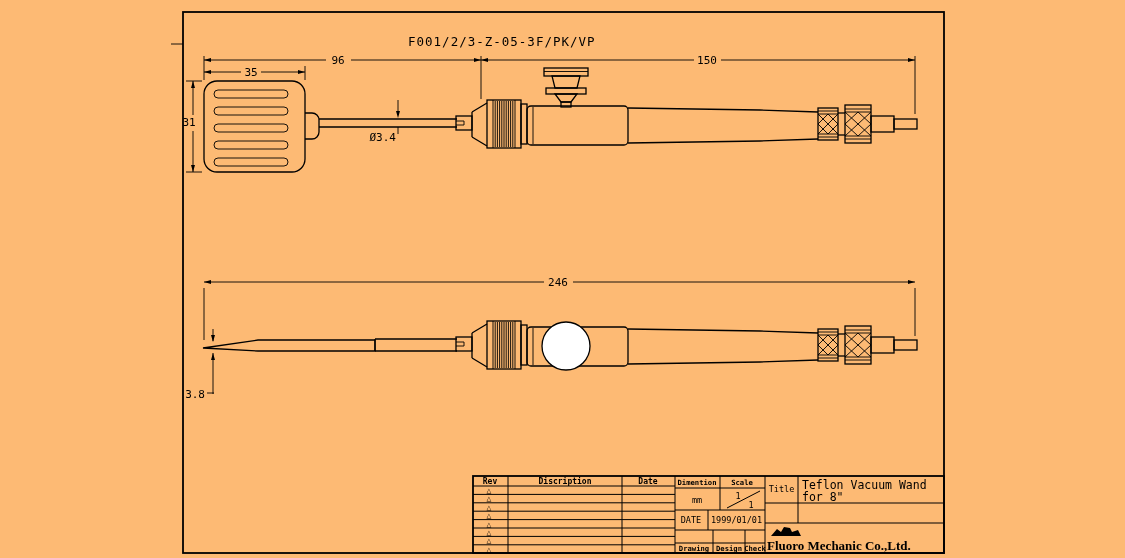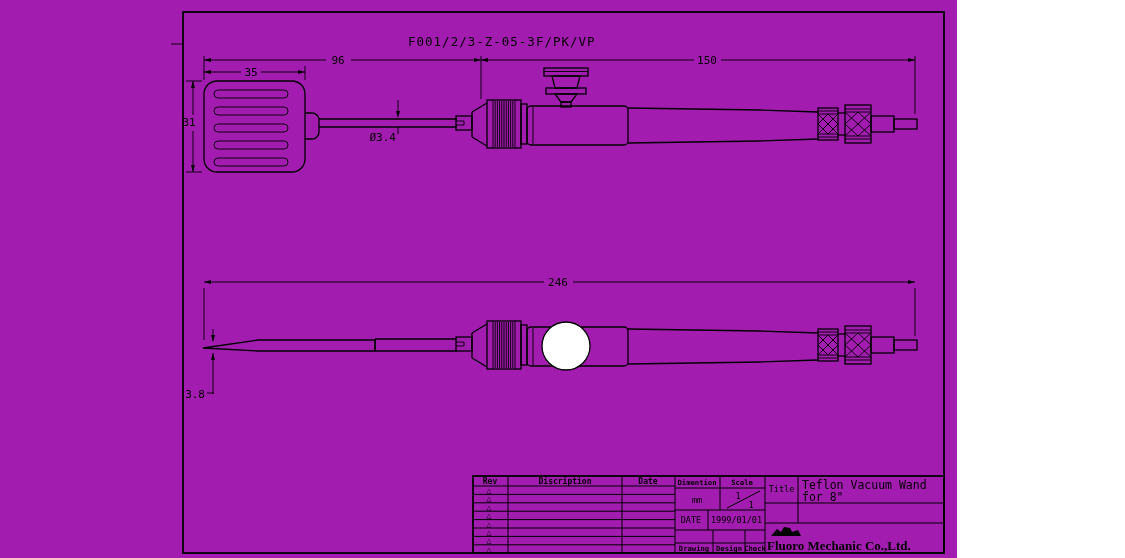--- a/index.html
+++ b/index.html
@@ -1,16 +1,16 @@
 <!DOCTYPE html>
 <html><head>
 <meta charset="utf-8">
 <style>
   html,body{margin:0;padding:0;background:#fff;}
-  .sheet{position:relative;width:957px;height:558px;background:#a21caf;overflow:hidden;
+  .sheet{position:relative;width:1125px;height:558px;background:#fdba74;overflow:hidden;
          font-family:"DejaVu Sans Mono","Liberation Mono",monospace;}
   svg{display:block;}
   svg text{fill:#000;font-family:"DejaVu Sans Mono","Liberation Mono",monospace;}
   .obj{stroke:#000;stroke-width:1.3;fill:none;}
   .objf{stroke:#000;stroke-width:1.3;fill:#fff;}
   .thin{stroke:#000;stroke-width:0.9;fill:none;}
   .dim{stroke:#000;stroke-width:0.9;fill:none;}
   .arr{fill:#000;stroke:none;}
   .tb{stroke:#000;stroke-width:1;fill:none;}
   .tbthick{stroke:#000;stroke-width:1.8;fill:none;}

